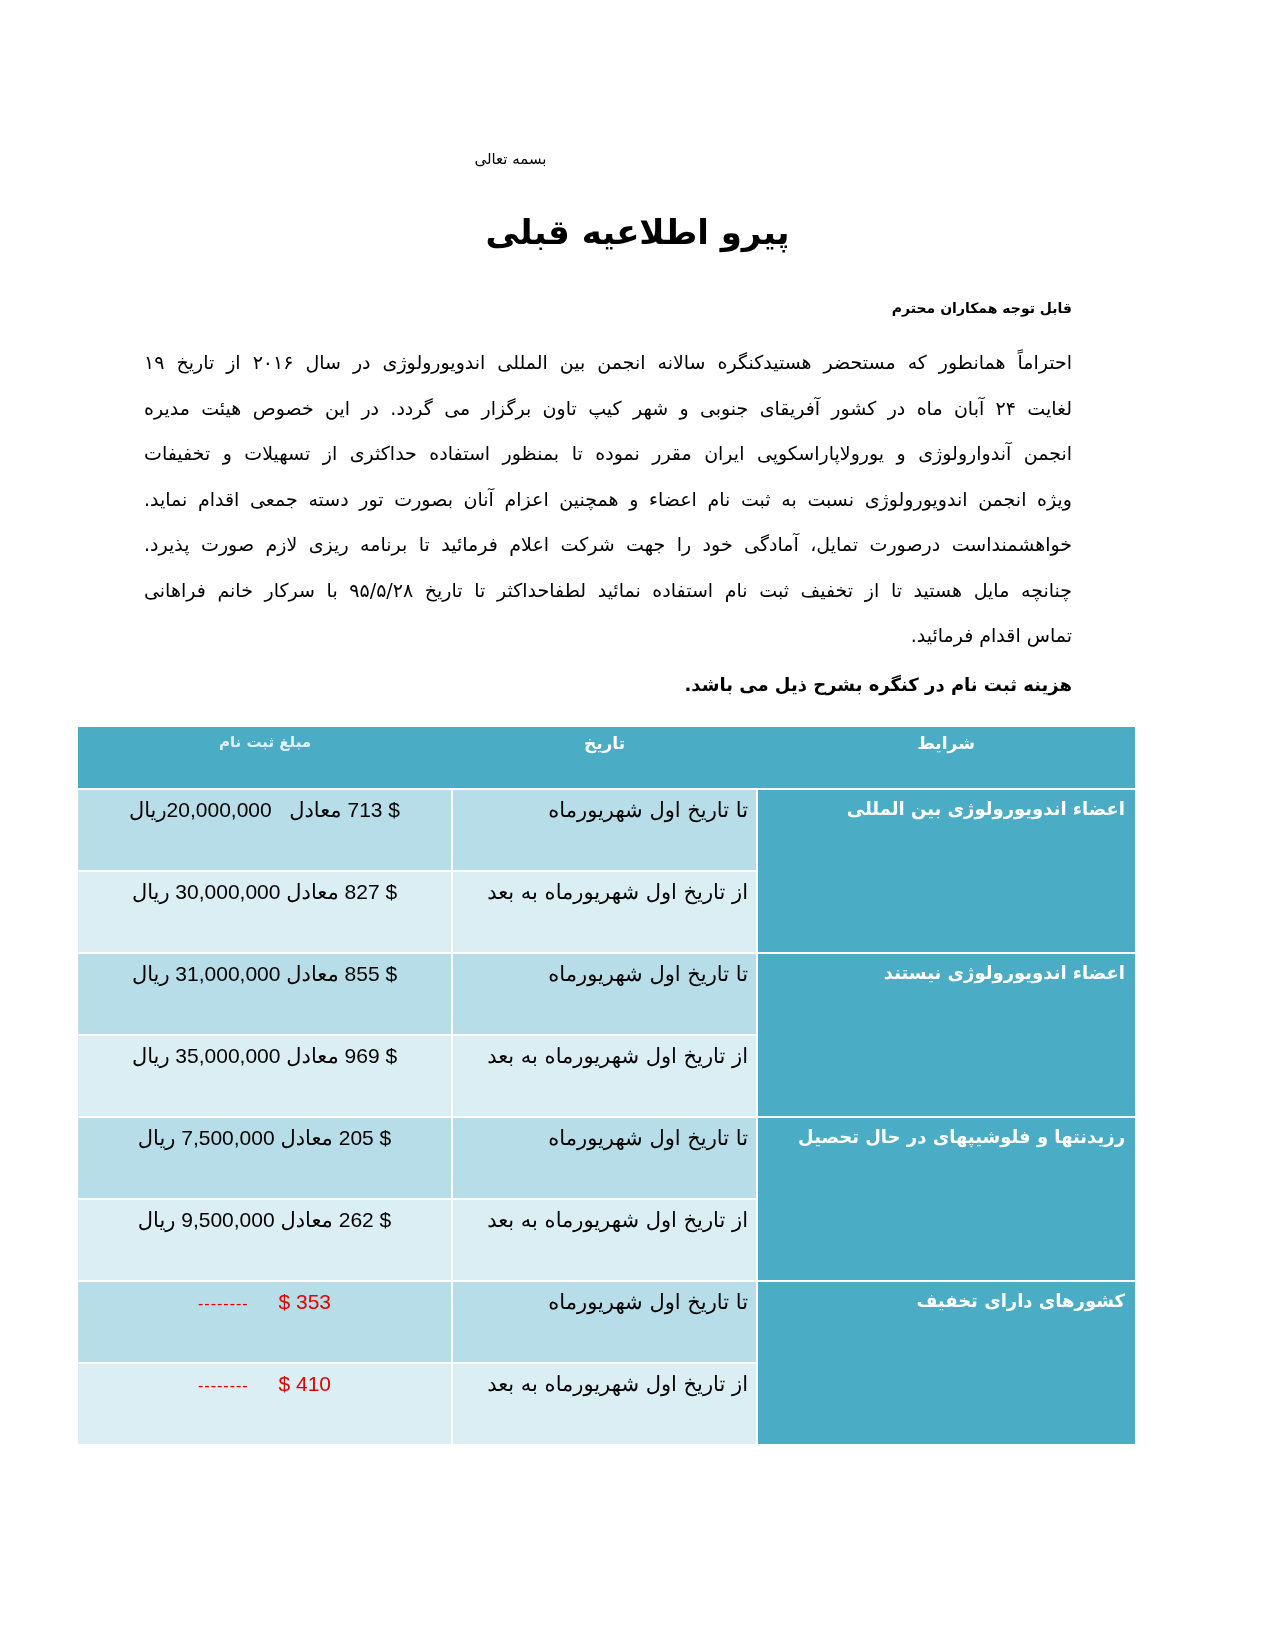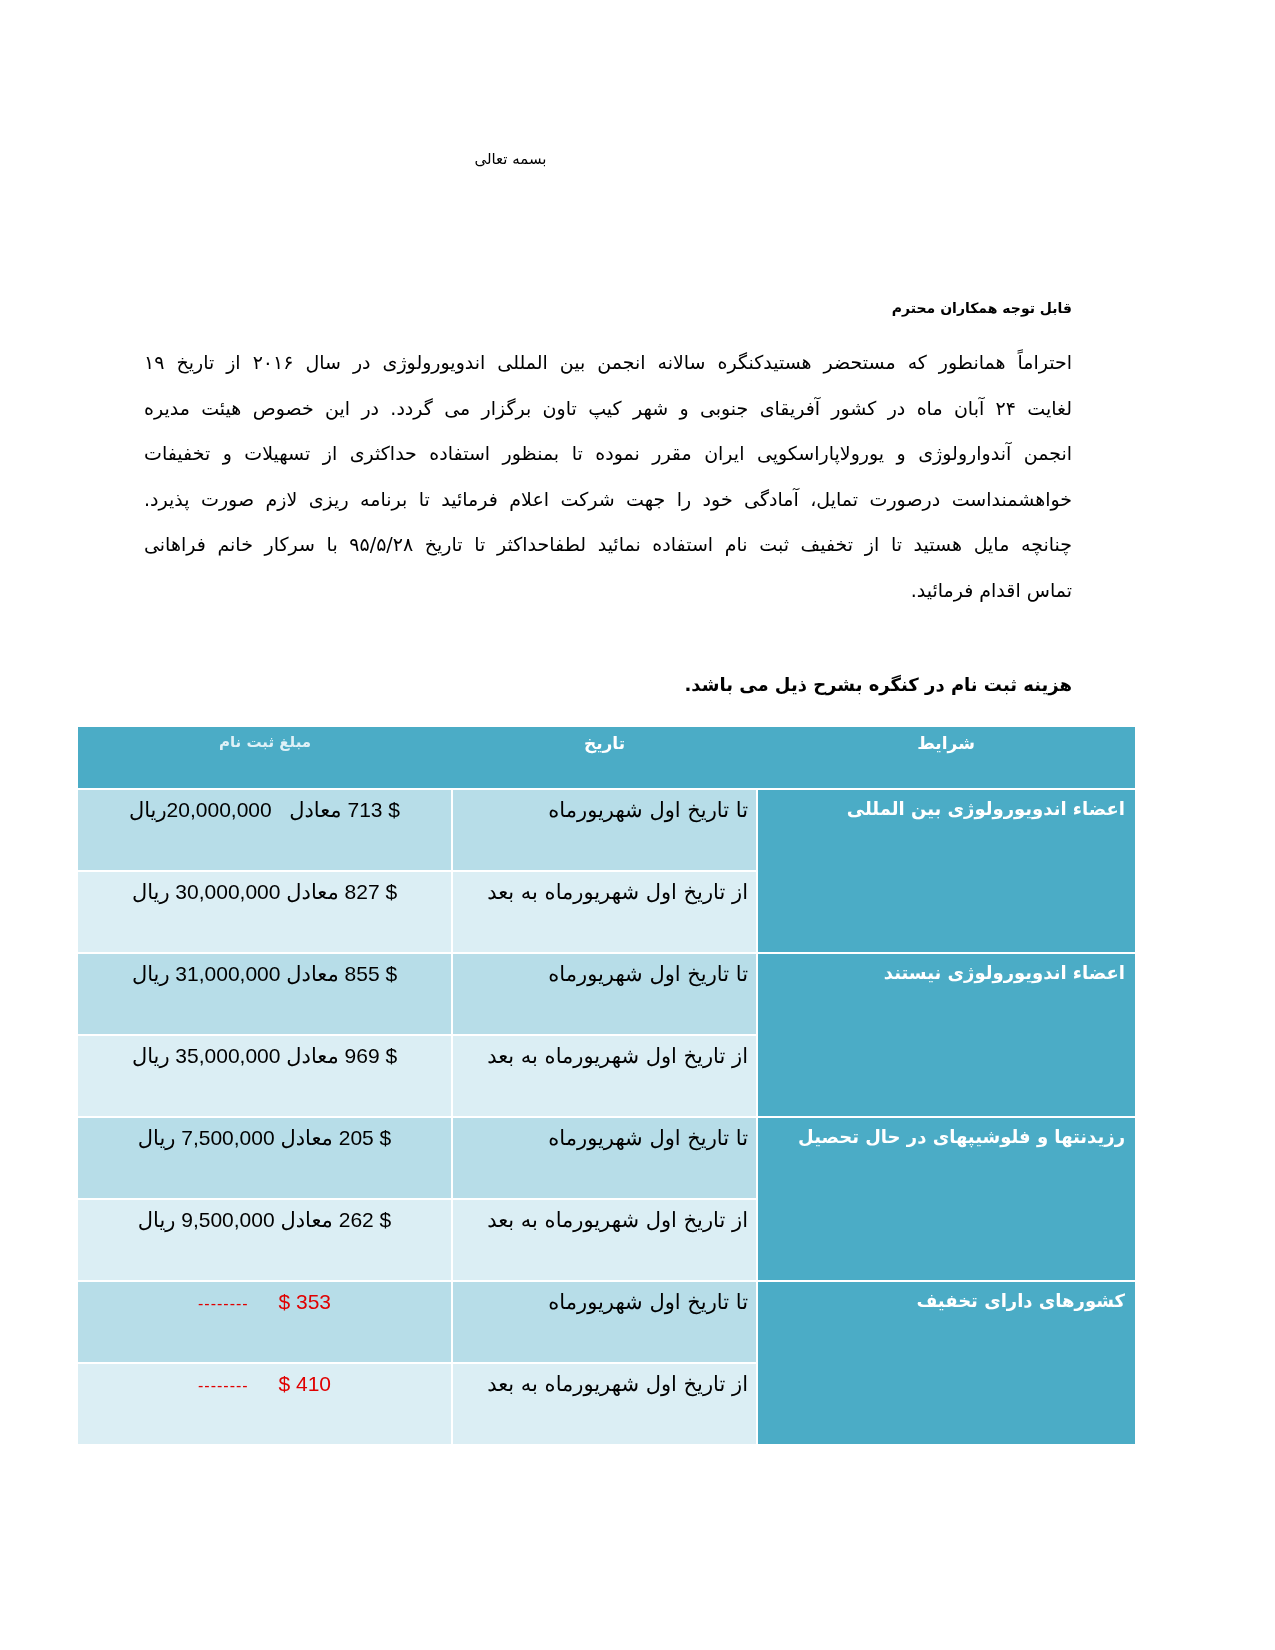--- a/index.html
+++ b/index.html
@@ -49,26 +49,28 @@
     tr.even td.date, tr.even td.amount { background: #dbeef4; }
     .red { color: #e00000; }
     .dashes { color: #e00000; margin-right: 24px; letter-spacing: 1px; font-size: 16px; }
     .usd { unicode-bidi: isolate; direction: ltr; display: inline-block; }
   </style>
 </head>
 <body>
 
 <div class="page">
   <div class="basmala">بسمه تعالی</div>
+  <div class="title">پیرو اطلاعیه قبلی</div>
   <div class="salutation">قابل توجه همکاران محترم</div>
 
   <div class="body-text">
     <span class="body-line">احتراماً همانطور که مستحضر هستیدکنگره سالانه انجمن بین المللی اندویورولوژی در سال ۲۰۱۶ از تاریخ ۱۹</span>
     <span class="body-line">لغایت ۲۴ آبان ماه در کشور آفریقای جنوبی و شهر کیپ تاون برگزار می گردد. در این خصوص هیئت مدیره</span>
     <span class="body-line">انجمن آندوارولوژی و یورولاپاراسکوپی ایران  مقرر نموده تا بمنظور استفاده حداکثری از تسهیلات و تخفیفات</span>
+    <span class="body-line">ویژه انجمن اندویورولوژی نسبت به ثبت نام اعضاء و همچنین اعزام آنان بصورت تور دسته جمعی اقدام نماید.</span>
     <span class="body-line">خواهشمنداست درصورت تمایل، آمادگی خود را جهت شرکت اعلام فرمائید تا برنامه ریزی لازم صورت پذیرد.</span>
     <span class="body-line">چنانچه مایل هستید تا از تخفیف ثبت نام استفاده نمائید لطفاحداکثر تا تاریخ ۹۵/۵/۲۸ با سرکار خانم فراهانی</span>
     <span class="body-line last">تماس اقدام فرمائید.</span>
   </div>
 
   <div class="fee-intro">هزینه ثبت نام در کنگره بشرح ذیل می باشد.</div>
 
   <table class="fees">
     <colgroup>
       <col style="width:378px">

